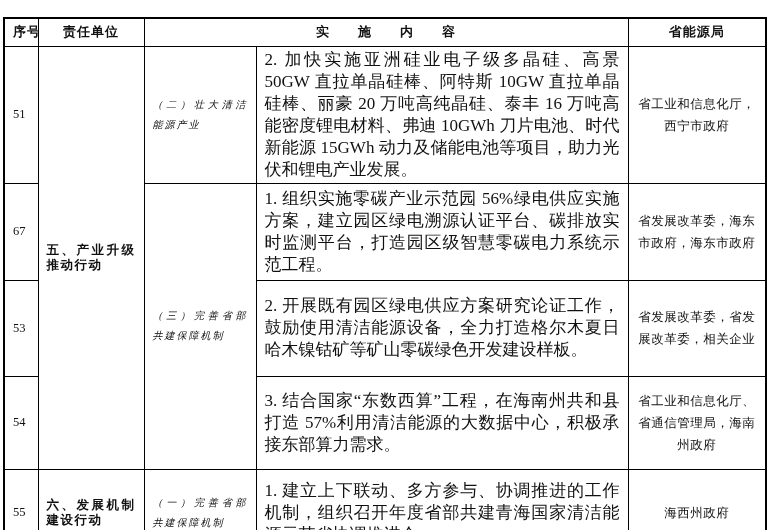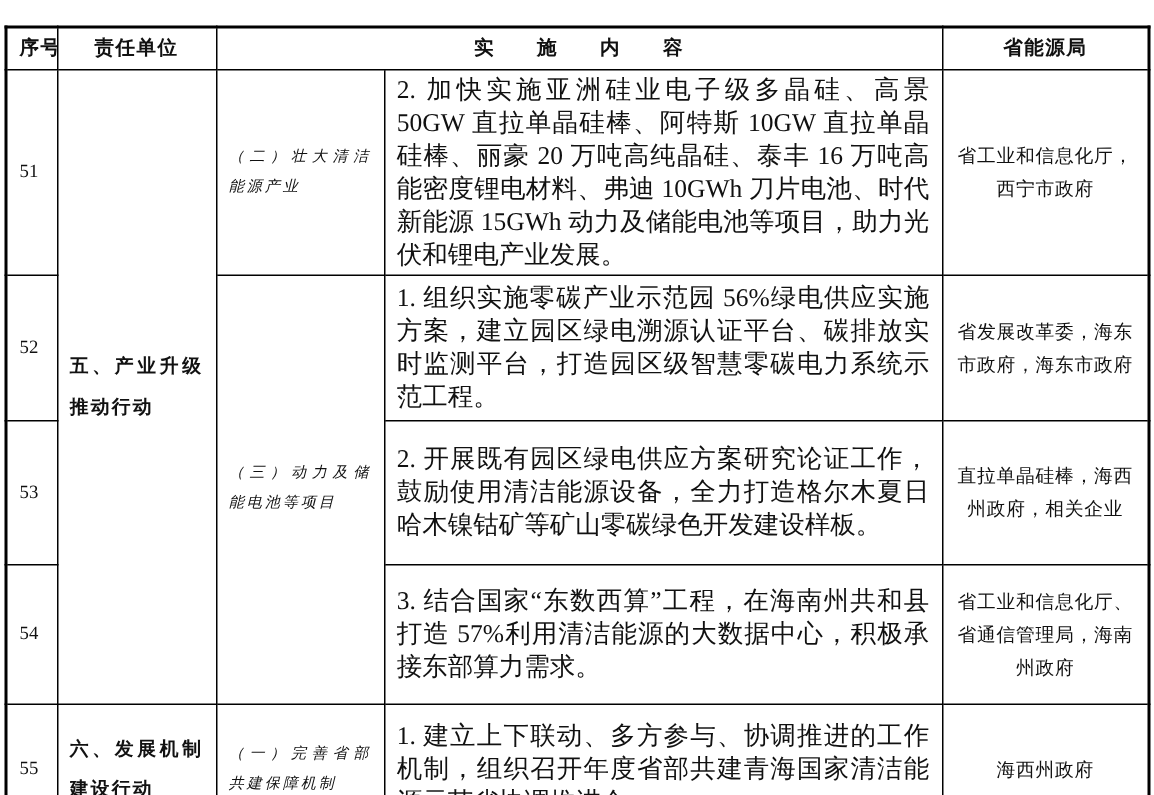--- a/index.html
+++ b/index.html
@@ -46,21 +46,21 @@
   }
   td.seq {
     text-align: left;
     font-size: 12.5px;
     padding: 2px 2px;
   }
   td.task {
     font-size: 12.5px;
     font-weight: bold;
     letter-spacing: 1.5px;
-    line-height: 27px;
+    line-height: 15px;
     text-align: justify;
     text-justify: inter-character;
     font-family: Liberation Serif, serif;
   }
   td.sub {
     font-size: 10px;
     font-style: italic;
     letter-spacing: 2px;
     line-height: 20px;
     text-align: justify;
@@ -101,29 +101,29 @@
   </thead>
   <tbody>
     <tr class="r-51">
       <td class="seq">51</td>
       <td class="task" rowspan="4">五、产业升级推动行动</td>
       <td class="sub">（二）壮大清洁能源产业</td>
       <td class="content">2. 加快实施亚洲硅业电子级多晶硅、高景 50GW 直拉单晶硅棒、阿特斯 10GW 直拉单晶硅棒、丽豪 20 万吨高纯晶硅、泰丰 16 万吨高能密度锂电材料、弗迪 10GWh 刀片电池、时代新能源 15GWh 动力及储能电池等项目，助力光伏和锂电产业发展。</td>
       <td class="unit">省工业和信息化厅，西宁市政府</td>
     </tr>
     <tr class="r-52">
-      <td class="seq">52</td>
-      <td class="sub" rowspan="3">（三）动力及储能电池等项目</td>
+      <td class="seq">67</td>
+      <td class="sub" rowspan="3">（三）完善省部共建保障机制</td>
       <td class="content">1. 组织实施零碳产业示范园 56%绿电供应实施方案，建立园区绿电溯源认证平台、碳排放实时监测平台，打造园区级智慧零碳电力系统示范工程。</td>
       <td class="unit">省发展改革委，海东市政府，海东市政府</td>
     </tr>
     <tr class="r-53">
       <td class="seq">53</td>
       <td class="content">2. 开展既有园区绿电供应方案研究论证工作，鼓励使用清洁能源设备，全力打造格尔木夏日哈木镍钴矿等矿山零碳绿色开发建设样板。</td>
-      <td class="unit">直拉单晶硅棒，海西州政府，相关企业</td>
+      <td class="unit">省发展改革委，省发展改革委，相关企业</td>
     </tr>
     <tr class="r-54">
       <td class="seq">54</td>
       <td class="content">3. 结合国家“东数西算”工程，在海南州共和县打造 57%利用清洁能源的大数据中心，积极承接东部算力需求。</td>
       <td class="unit">省工业和信息化厅、省通信管理局，海南州政府</td>
     </tr>
     <tr class="r-55">
       <td class="seq">55</td>
       <td class="task">六、发展机制建设行动</td>
       <td class="sub">（一）完善省部共建保障机制</td>

